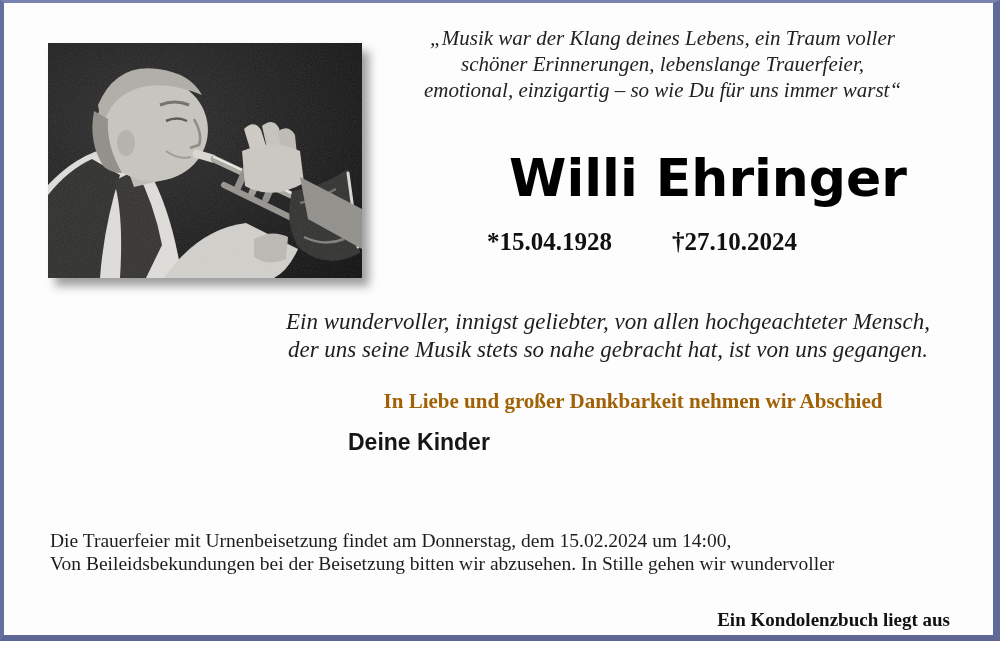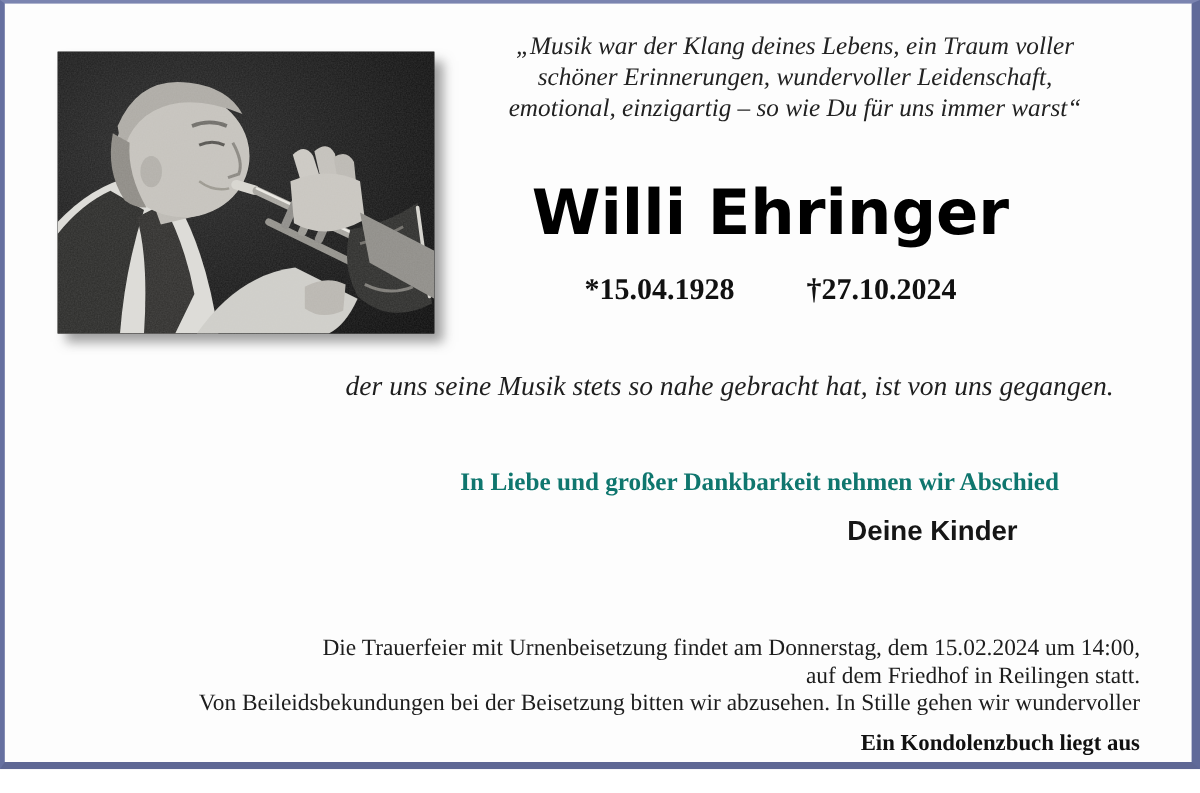--- a/index.html
+++ b/index.html
@@ -23,49 +23,49 @@
     background:#151515;
   }
   .photo-wrap svg { display:block; width:100%; height:100%; }
 
   .quote {
     position:absolute; left:381px; top:22px; width:555px;
     font-style:italic; font-size:21px; line-height:26px;
     text-align:center; color:#222;
   }
   .name {
-    position:absolute; left:388px; top:138px; width:500px;
-    text-align:center;
+    position:absolute; left:403px; top:138px; width:500px;
+    text-align:right;
     font-family:"DejaVu Sans", sans-serif;
     font-weight:bold; font-size:52px; line-height:75px;
     color:#000; letter-spacing:0px;
   }
   .dates {
     position:absolute; left:388px; top:225px; width:500px;
     display:flex; justify-content:center; gap:60px;
     font-weight:bold; font-size:25px; color:#111;
   }
   .tribute {
     position:absolute; left:224px; top:305px; width:760px;
     font-style:italic; font-size:23px; line-height:28px;
     text-align:center; color:#1e1e1e;
   }
   .farewell {
     position:absolute; left:329px; top:386px; width:600px;
-    font-weight:bold; font-size:21px; text-align:center; color:#0f766e;
+    font-weight:bold; font-size:21px; text-align:center; color:#a16207;
   }
   .mourners {
     position:absolute; left:344px; top:424px; width:500px;
     font-family:"Liberation Sans", sans-serif;
     font-weight:bold; font-size:23px; line-height:31px;
-    text-align:right; color:#161616;
+    text-align:left; color:#161616;
   }
   .funeral {
     position:absolute; left:46px; top:526px; width:900px;
-    font-size:19.5px; line-height:23px; text-align:right; color:#1d1d1d;
+    font-size:19.5px; line-height:23px; text-align:left; color:#1d1d1d;
   }
   .condolence {
     position:absolute; left:46px; top:606px; width:900px;
     font-weight:bold; font-size:19px; text-align:right; color:#111;
   }
   .line { display:block; }
 </style>
 </head>
 <body>
 
@@ -134,42 +134,42 @@
       <path d="M252,134 L314,166 L314,206 L260,176 Z" fill="#8f8d88"></path>
 
       <path d="M206,196 Q224,186 240,194 L238,216 Q220,224 206,214 Z" fill="#bab7b1"></path>
 
       <rect width="314" height="235" filter="url(#grain)"></rect>
     </svg>
   </div>
 
   <div class="quote">
     <span class="line">„Musik war der Klang deines Lebens, ein Traum voller</span>
-    <span class="line">schöner Erinnerungen, wundervoller Leidenschaft,</span>
+    <span class="line">schöner Erinnerungen, lebenslange Trauerfeier,</span>
     <span class="line">emotional, einzigartig – so wie Du für uns immer warst“</span>
   </div>
 
   <div class="name">Willi Ehringer</div>
 
   <div class="dates">
     <span>*15.04.1928</span>
     <span>†27.10.2024</span>
   </div>
 
   <div class="tribute">
+    <span class="line">Ein wundervoller, innigst geliebter, von allen hochgeachteter Mensch,</span>
     <span class="line">der uns seine Musik stets so nahe gebracht hat, ist von uns gegangen.</span>
   </div>
 
   <div class="farewell">In Liebe und großer Dankbarkeit nehmen wir Abschied</div>
 
   <div class="mourners">
     <span class="line">Deine Kinder</span>
   </div>
 
   <div class="funeral">
     <span class="line">Die Trauerfeier mit Urnenbeisetzung findet am Donnerstag, dem 15.02.2024 um 14:00,</span>
-    <span class="line">auf dem Friedhof in Reilingen statt.</span>
     <span class="line">Von Beileidsbekundungen bei der Beisetzung bitten wir abzusehen. In Stille gehen wir wundervoller</span>
   </div>
 
   <div class="condolence">Ein Kondolenzbuch liegt aus</div>
 
 </div>
 
 </body></html>

